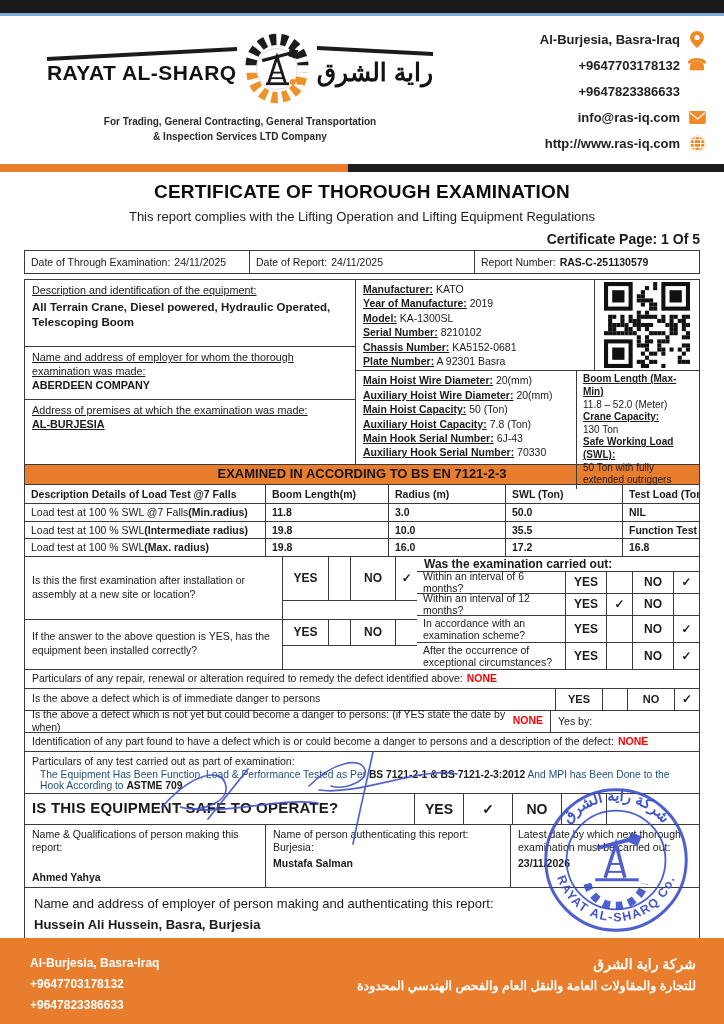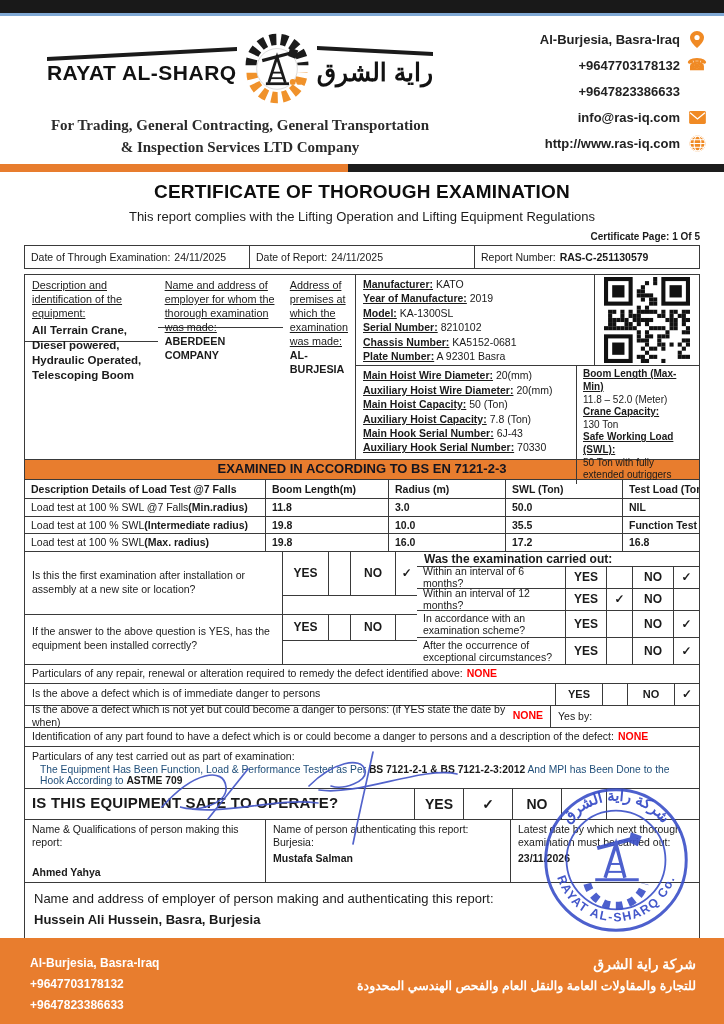--- a/index.html
+++ b/index.html
@@ -16,54 +16,54 @@
   
   .header{height:144px;display:flex;padding:4px 14px 0 22px;}
   .logo-block{width:436px;display:flex;flex-direction:column;align-items:center;}
   .logo-row{display:flex;align-items:center;gap:3px;margin-top:8px;}
   .name-wrap{position:relative;padding-top:9px;}
   .name-wrap::before{content:"";position:absolute;top:0;left:0;width:100%;height:4px;background:#1b1b1b;}
   .name-wrap.left::before{transform:skewY(-3deg);}
   .name-wrap.right::before{transform:skewY(3deg);}
   .logo-name-en{font-size:21px;font-weight:bold;letter-spacing:.5px;color:#121212;white-space:nowrap;}
   .logo-name-ar{font-size:25px;font-weight:bold;color:#121212;white-space:nowrap;}
-  .logo-tagline{font-size:15px;font-weight:bold;color:#2b2b2b;text-align:center;line-height:1.45;margin-top:7px;font-family:Liberation Serif, serif;}
+  .logo-tagline{font-size:10px;font-weight:bold;color:#2b2b2b;text-align:center;line-height:1.45;margin-top:7px;}
   .contacts{flex:1;display:flex;flex-direction:column;justify-content:space-between;padding:10px 4px 12px 0;}
   .contact-row{display:flex;justify-content:flex-end;align-items:center;gap:8px;font-size:13px;font-weight:bold;color:#222;}
   .cicon{width:18px;height:18px;display:flex;align-items:center;justify-content:center;color:#F08A24;font-size:16px;line-height:1;}
   .cicon svg{display:block;}
 
   
   .divider{height:8px;display:flex;}
   .d-orange{width:348px;background:#E87D2E;}
   .d-black{flex:1;background:#1d1d1d;}
 
   
   .title-block{padding:9px 24px 0;}
   .cert-title{text-align:center;font-size:19px;font-weight:bold;color:#0e0e0e;letter-spacing:.2px;}
   .cert-sub{text-align:center;font-size:13px;color:#1c1c1c;margin-top:6px;}
-  .cert-page{text-align:right;font-size:10px;font-weight:bold;margin-top:7px;}
+  .cert-page{text-align:right;font-size:14px;font-weight:bold;margin-top:7px;}
 
   .content{padding:0 24px;}
   .bordered{border:1.5px solid #3a3a3a;}
 
   
   .date-row{display:flex;height:22px;margin-top:3px;}
   .date-cell{flex:1;display:flex;align-items:center;gap:4px;padding:0 6px;font-size:10.5px;white-space:nowrap;overflow:hidden;}
   .date-cell + .date-cell{border-left:1.5px solid #3a3a3a;}
 
   
   .equip{display:flex;margin-top:5px;height:186px;}
-  .equip-left{width:330px;border:1.5px solid #3a3a3a;display:flex;flex-direction:row;}
+  .equip-left{width:330px;border:1.5px solid #3a3a3a;display:flex;flex-direction:column;}
   .eq-cell{padding:3px 7px;font-size:10.8px;line-height:1.3;}
   .eq-cell .lbl{font-size:10.8px;}
   .eq-cell .val{font-size:11.5px;margin-top:3px;}
   .eq-desc{height:60px;border-bottom:1.5px solid #3a3a3a;}
   .eq-emp{height:46px;border-bottom:1.5px solid #3a3a3a;}
-  .eq-addr{flex:1;}
+  .eq-addr{flex:1;text-decoration:underline;}
   .equip-right{flex:1;display:flex;flex-direction:column;border:1.5px solid #3a3a3a;border-left:none;}
   .eq-row1{height:93px;display:flex;border-bottom:1.5px solid #3a3a3a;}
   .manu{flex:1;padding:2px 7px;border-right:1.5px solid #3a3a3a;}
   .spec-line{font-size:10.5px;line-height:14.4px;white-space:nowrap;}
   .qr-cell{width:104px;display:flex;align-items:center;justify-content:center;}
   .eq-row2{flex:1;display:flex;}
   .hoist{width:206px;padding:2px 7px;border-right:1.5px solid #3a3a3a;}
   .boom{flex:1;padding:2px 6px;}
   .boom .spec-line{font-size:10px;line-height:12.6px;white-space:normal;}
 

